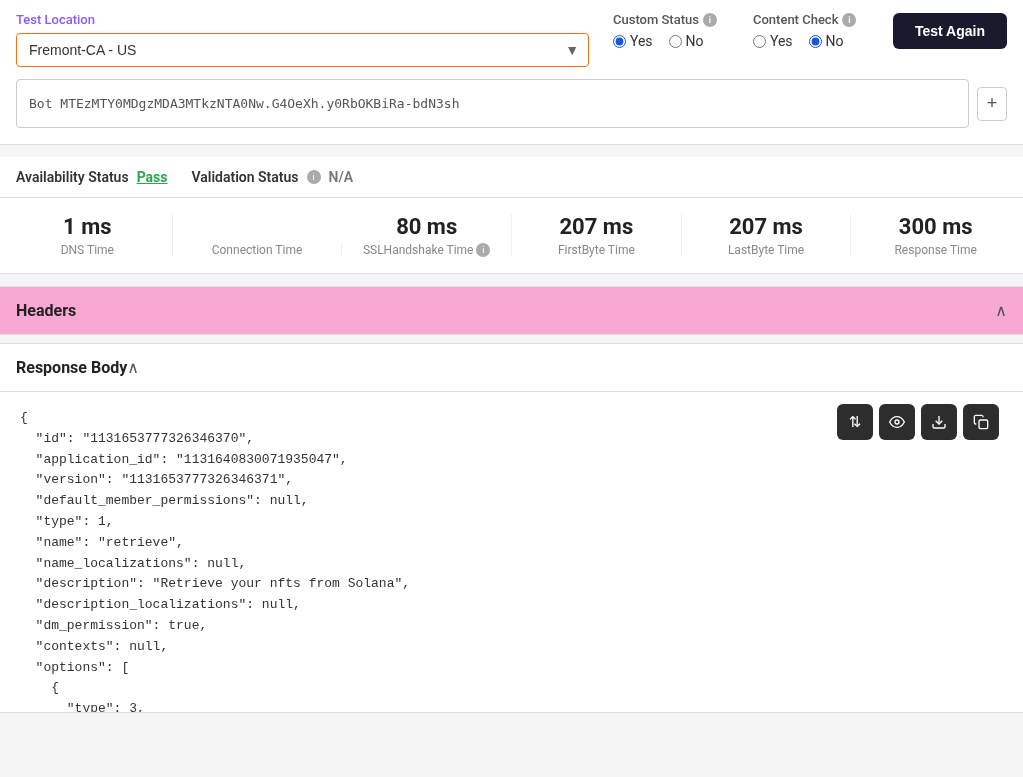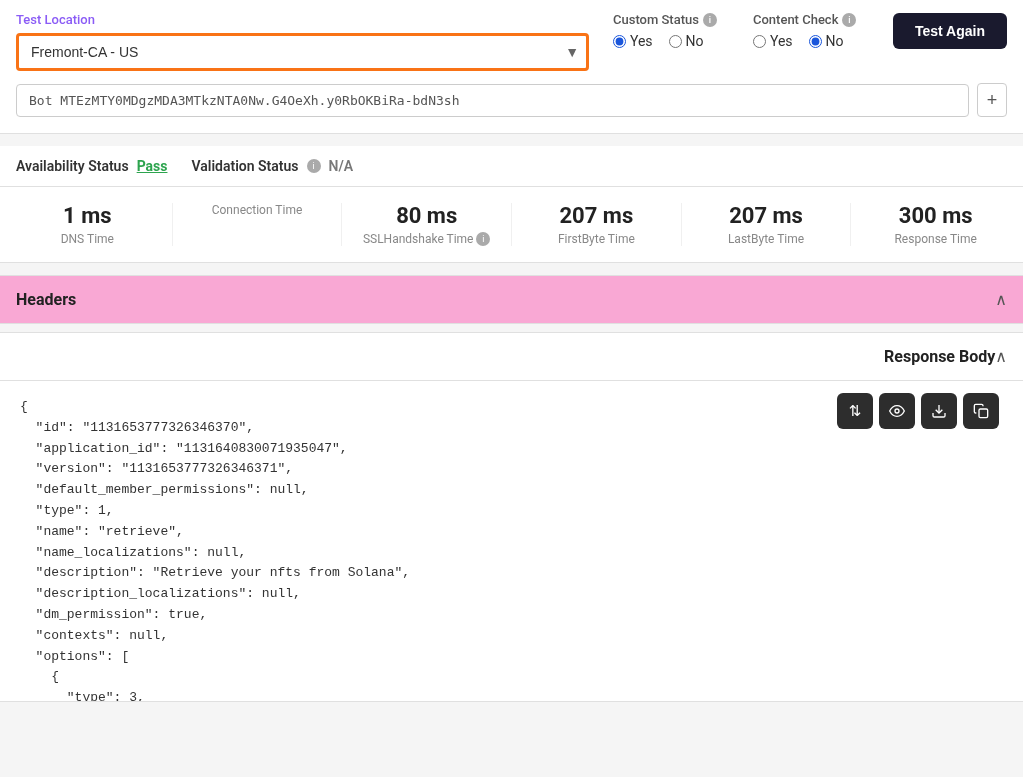--- a/index.html
+++ b/index.html
@@ -37,21 +37,21 @@
 
     .select-wrapper {
       position: relative;
       display: inline-block;
       width: 100%;
     }
 
     .location-select {
       width: 100%;
       padding: 8px 32px 8px 12px;
-      border: 3px solid #f97316;
+      border: 1px solid #f97316;
       border-radius: 4px;
       background: #fff;
       font-size: 14px;
       appearance: none;
       cursor: pointer;
       color: #333;
     }
 
     .select-arrow {
       position: absolute;
@@ -142,21 +142,21 @@
       border-radius: 4px;
       padding: 8px 16px;
       font-size: 14px;
       color: #333;
       min-width: 200px;
       white-space: nowrap;
     }
 
     .auth-value-input {
       flex: 1;
-      padding: 8px 12px;
+      padding: 16px 12px;
       border: 1px solid #ccc;
       border-radius: 4px;
       font-size: 13px;
       color: #555;
       background: #fff;
       font-family: monospace;
     }
 
     .add-btn {
       width: 30px;
@@ -206,20 +206,21 @@
       font-weight: 600;
       color: #333;
       margin-left: 16px;
     }
 
     .metrics-row {
       display: flex;
       background: #fff;
       border-bottom: 1px solid #e0e0e0;
       padding: 16px 3px;
+      align-items: flex-end;
     }
 
     .metric-item {
       flex: 1;
       text-align: center;
       border-right: 1px solid #f0f0f0;
     }
 
     .metric-item:last-child {
       border-right: none;
@@ -263,21 +264,21 @@
       color: #555;
       font-size: 16px;
     }
 
     .response-body-header {
       background: #fff;
       border-bottom: 1px solid #e0e0e0;
       border-top: 1px solid #e0e0e0;
       padding: 14px 16px;
       display: flex;
-      justify-content: flex-end;
+      justify-content: flex-start;
       align-items: center;
       margin-top: 8px;
       cursor: pointer;
     }
 
     .json-container {
       background: #fff;
       position: relative;
       border-bottom: 1px solid #e0e0e0;
     }

